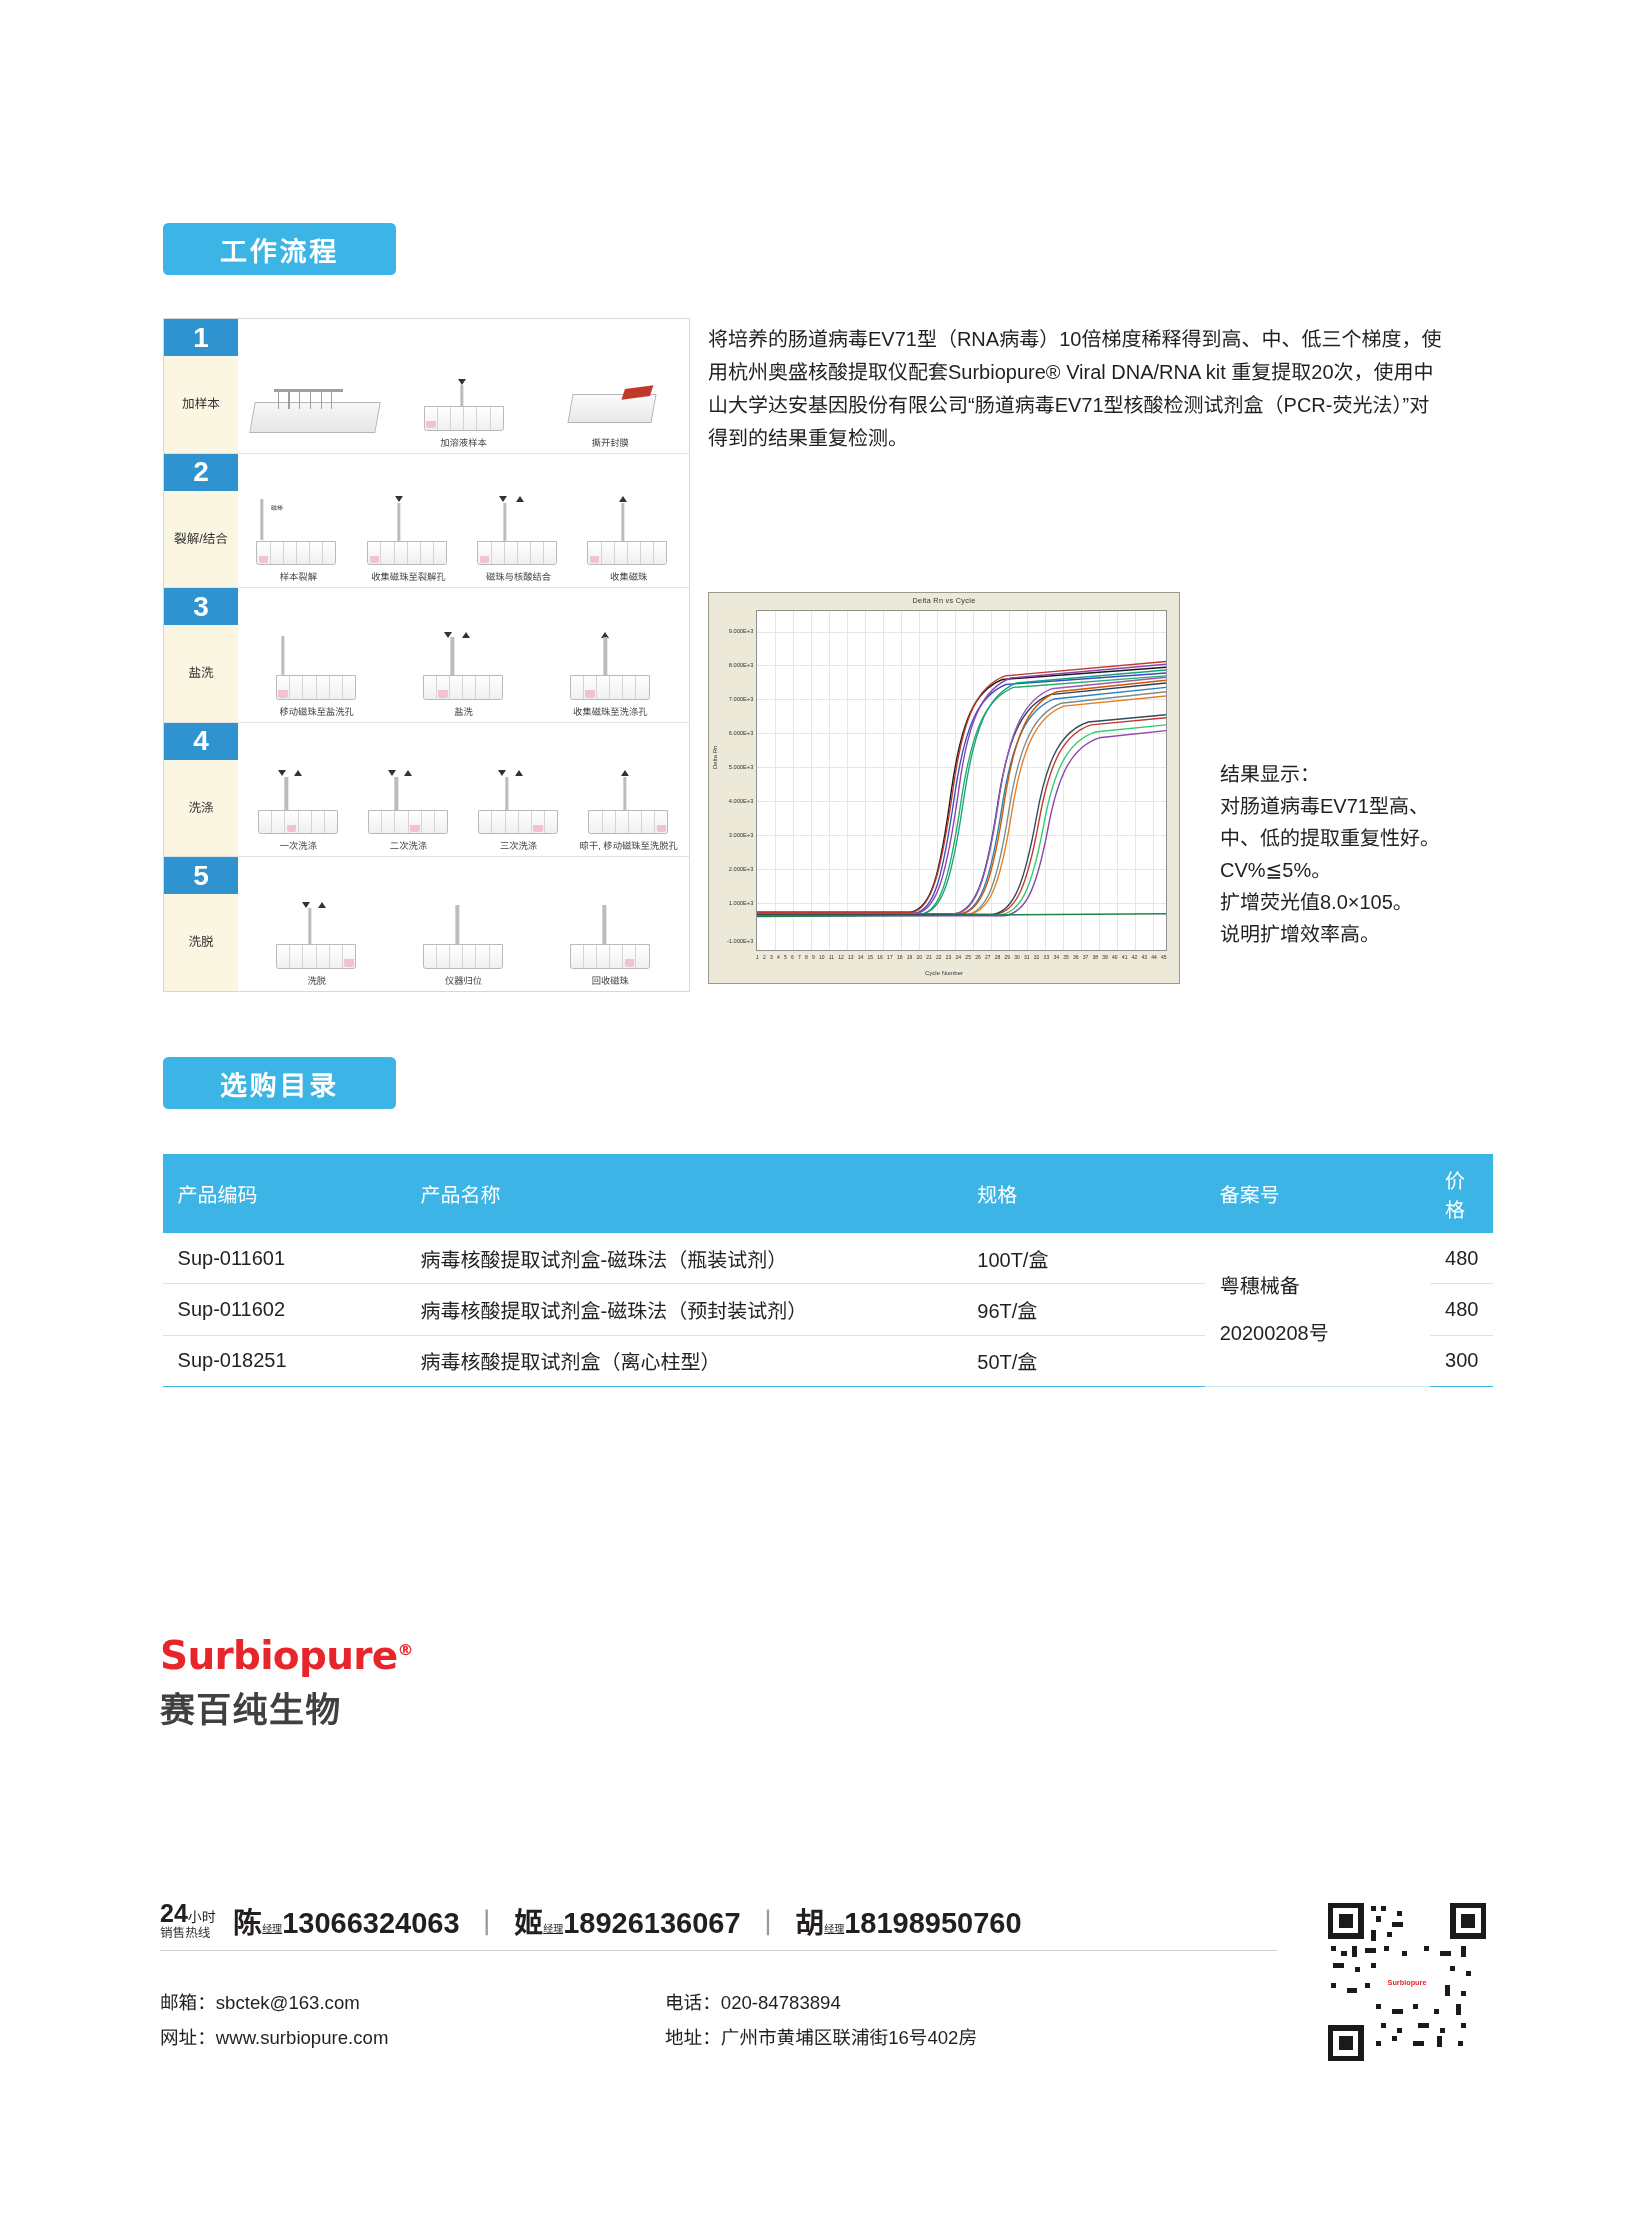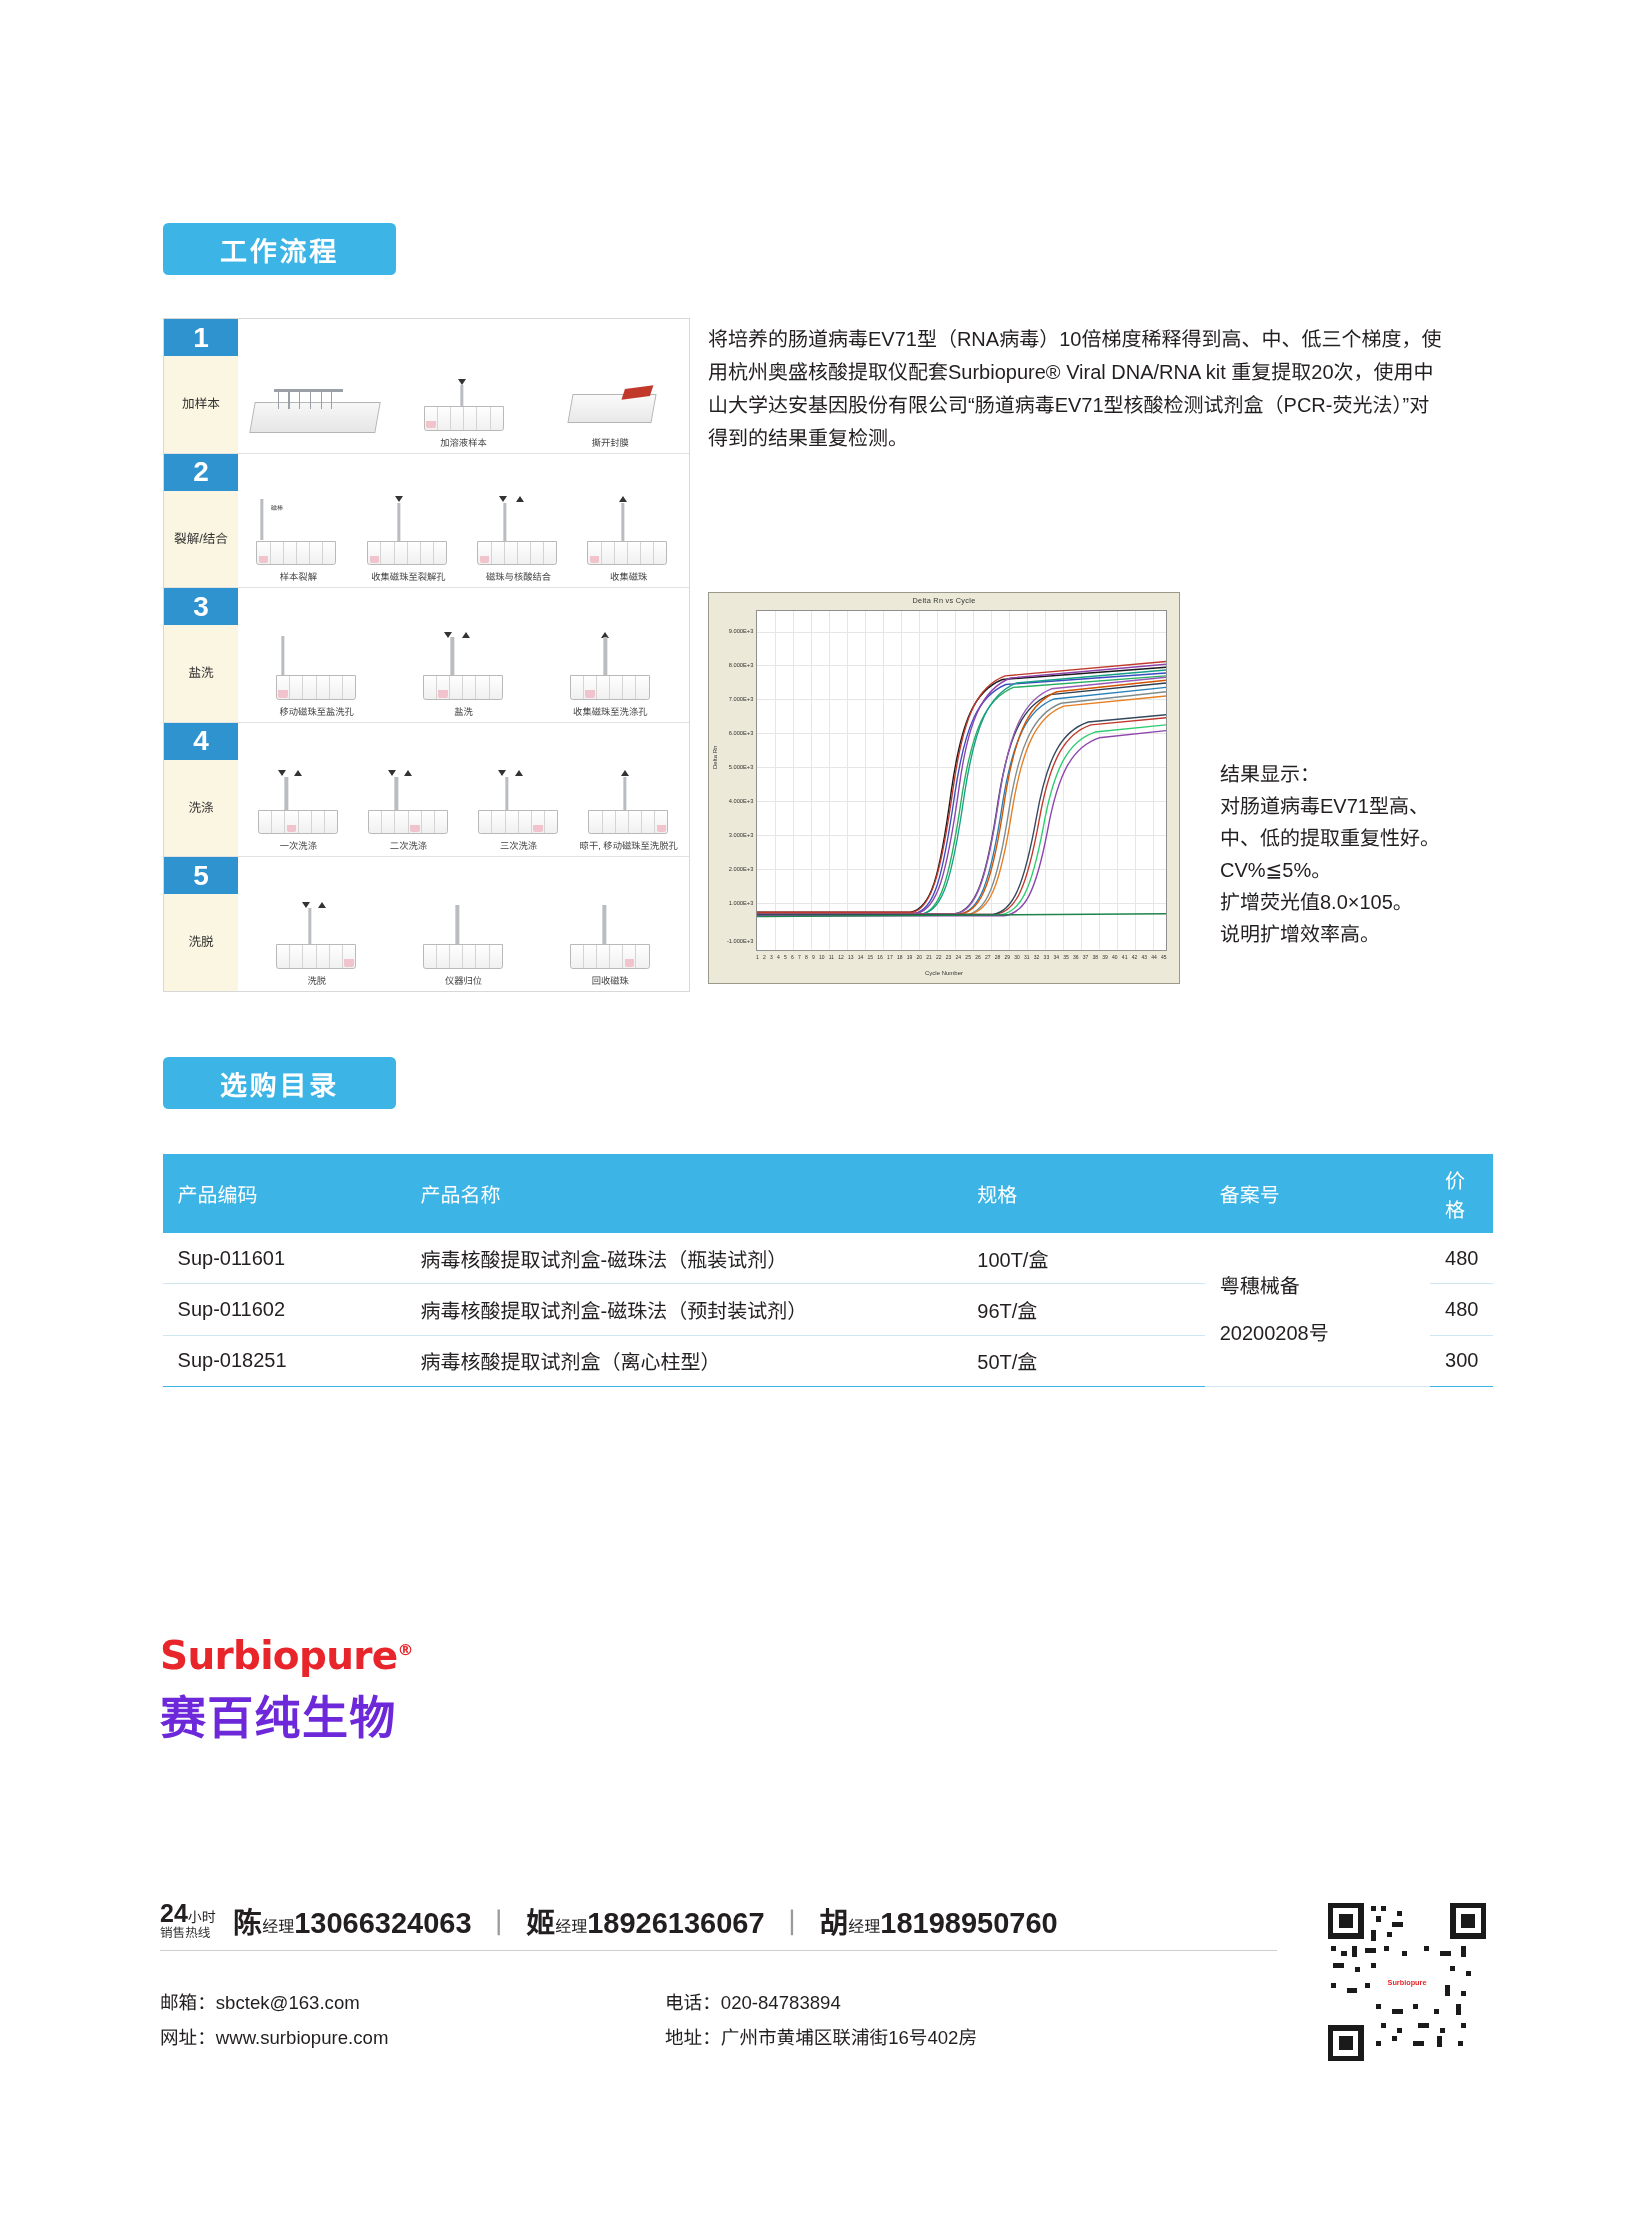--- a/index.html
+++ b/index.html
@@ -184,38 +184,38 @@
   
   .brand{
     position:absolute;left:160px;top:1633px;
   }
   .brand .en{
     font-size:39px;font-weight:bold;color:#e8252a;letter-spacing:-0.7px;
     font-family:"DejaVu Sans",sans-serif;
   }
   .brand .reg{font-size:16px;vertical-align:super;}
   .brand .cn{
-    font-size:46px;font-weight:bold;color:#6d28d9;letter-spacing:1.3px;margin-top:2.7px;
+    font-size:35px;font-weight:bold;color:#404040;letter-spacing:1.3px;margin-top:2.7px;
   }
   .company-line{
     position:absolute;left:160px;top:1782px;font-size:24px;color:#231f20;letter-spacing:0.7px;
   }
   .company-line .sep{color:#231f20;margin:0 14.6px;}
 
   .hotline{
     position:absolute;left:160px;top:1899px;width:1117px;
     display:flex;align-items:flex-end;
     border-bottom:1.3px solid #cfcfcf;padding-bottom:9.3px;
   }
   .hl-24{display:flex;flex-direction:column;line-height:1.1;margin-right:17.3px;}
   .hl-24 .big{font-size:25px;font-weight:bold;}
   .hl-24 .big small{font-size:14px;font-weight:normal;}
   .hl-24 .sub{font-size:12.6px;color:#333;}
   .contact{font-size:29px;font-weight:bold;white-space:nowrap;}
-  .contact .title{font-size:16px;font-weight:normal;vertical-align:0.7px;}
+  .contact .title{font-size:10px;font-weight:normal;vertical-align:0.7px;text-decoration:underline;}
   .divider{font-size:28px;color:#9a9a9a;margin:0 13.3px;font-weight:normal;}
 
   .info{
     position:absolute;left:160px;top:1985px;font-size:18.6px;line-height:1.9;color:#231f20;
   }
   .info .col2{position:absolute;left:505px;top:0;white-space:nowrap;}
   .info .col1{white-space:nowrap;}
 
   .qr{
     position:absolute;left:1320px;top:1895px;width:166px;height:166px;

